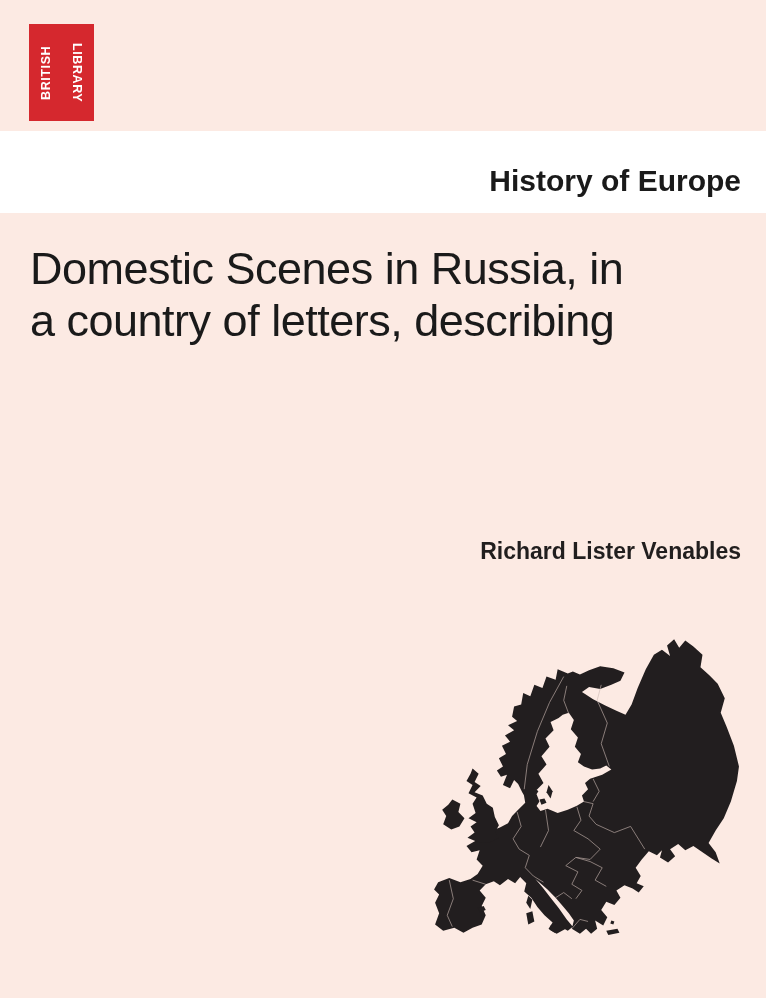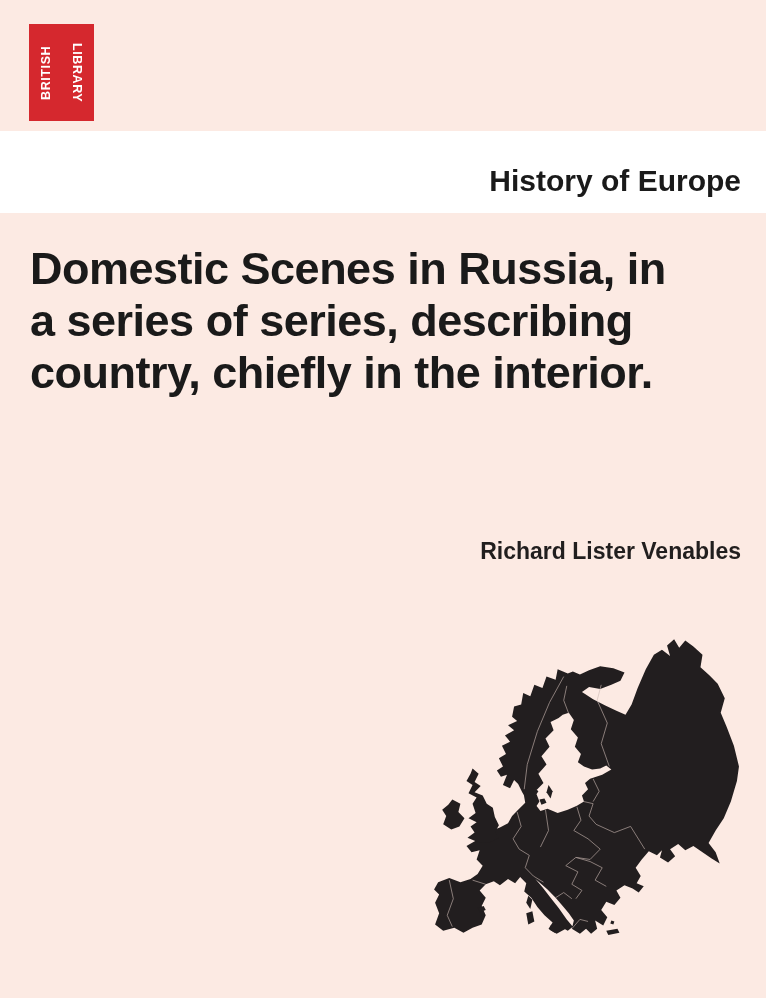--- a/index.html
+++ b/index.html
@@ -41,21 +41,21 @@
     background:var(--band);
   }
   .category-label{
     position:absolute;right:25px;top:0;
     height:99px;line-height:99px;
     font-size:30px;font-weight:bold;color:var(--ink);
   }
   
   .title{
     position:absolute;left:30px;top:243px;width:720px;
-    font-weight:700;
+    font-weight:400;
   }
   .title-line{
     display:block;
     font-size:45px;line-height:52px;
     color:var(--ink);
     letter-spacing:-0.5px;
     white-space:nowrap;
   }
   
   .author{
@@ -78,22 +78,21 @@
     <span class="bl-word bl-british">BRITISH</span>
     <span class="bl-word bl-library">LIBRARY</span>
   </div>
 
   <div class="category-band">
     <div class="category-label">History of Europe</div>
   </div>
 
   <h1 class="title">
     <span class="title-line">Domestic Scenes in Russia, in</span>
-    <span class="title-line">a series of series, describing</span>
-    <span class="title-line">country, chiefly in the interior.</span>
+    <span class="title-line">a country of letters, describing</span>
   </h1>
 
   <div class="author">Richard Lister Venables</div>
 
   <div class="map-wrap">
     <svg viewBox="0 0 310 300" preserveAspectRatio="none" aria-hidden="true">
       <g fill="#221e1f" stroke="none">
 
         <path d="M138,44
           L128,40 126,50 117,47 113,58 105,55 101,66 94,63 92,74 85,76 83,86 88,90 79,94 85,99 76,104

